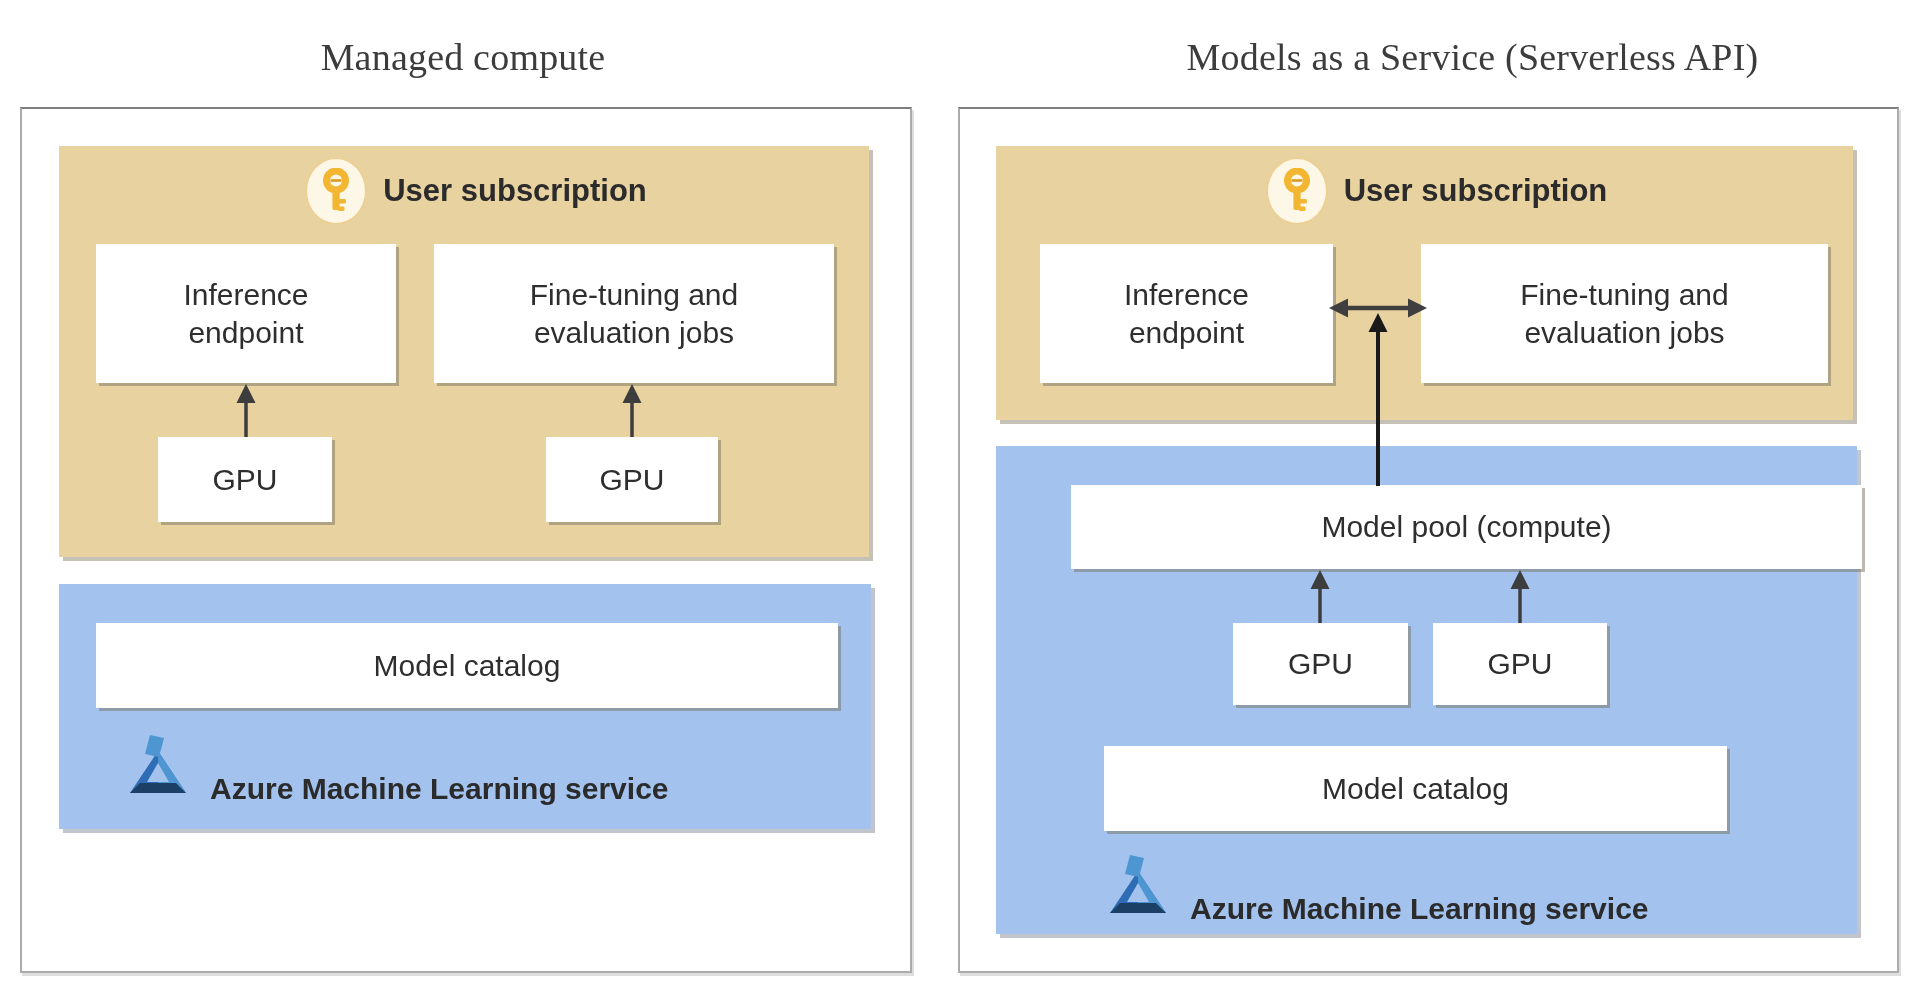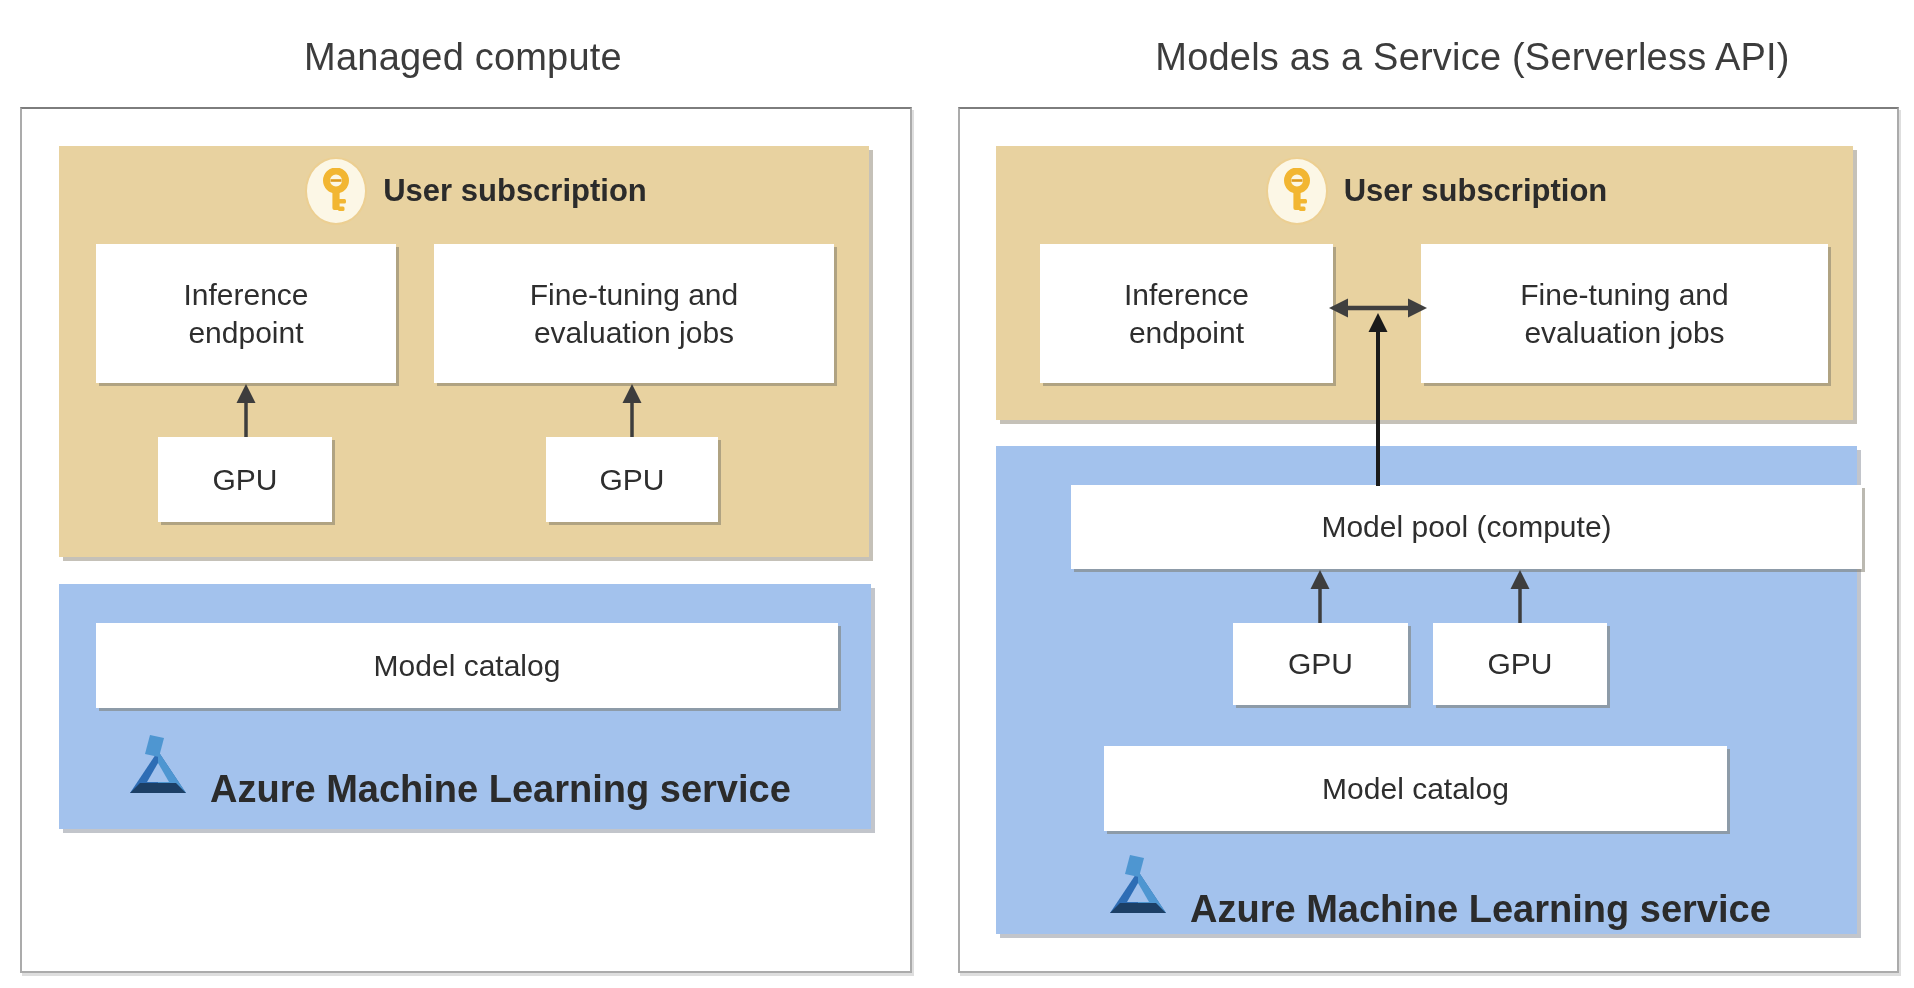--- a/index.html
+++ b/index.html
@@ -3,21 +3,21 @@
 <meta charset="utf-8">
 <style>
   html,body{margin:0;padding:0;background:#ffffff;}
   .canvas{
     position:relative;width:1914px;height:988px;background:#ffffff;overflow:hidden;
     font-family:"Liberation Sans","DejaVu Sans",sans-serif;color:#2e2e2e;
   }
   .abs{position:absolute;box-sizing:border-box;}
   .title{
     position:absolute;top:32px;height:50px;display:flex;align-items:center;justify-content:center;
-    font-size:38px;font-weight:normal;color:#3c3c3c;letter-spacing:0.2px;white-space:nowrap;
+    font-size:38px;font-weight:normal;color:#3c3c3c;letter-spacing:0.2px;white-space:nowrap;font-family:Liberation Serif, serif;
   }
   .panel{
     position:absolute;top:107px;height:862px;background:#ffffff;
     border:2px solid #ababab;border-top-color:#7d7d7d;
     box-shadow:2px 3px 0 rgba(160,160,160,0.35);
   }
   .tanbox{background:#e8d2a0;box-shadow:4px 4px 0 rgba(126,118,98,0.45);}
   .bluebox{background:#a3c2ed;box-shadow:4px 4px 0 rgba(120,126,140,0.45);}
   .wbox{
     background:#ffffff;box-shadow:3px 3px 0 rgba(120,115,100,0.5);
@@ -26,21 +26,21 @@
   }
   .subhdr{
     display:flex;align-items:center;justify-content:center;gap:16px;margin-left:12px;
   }
   .subhdr .subtxt{font-size:31px;font-weight:bold;color:#2b2b2b;white-space:nowrap;}
   .keyoval{
     width:58px;height:64px;border-radius:50%;background:#fcf7e6;
     border:2px solid #eccf92;display:flex;align-items:center;justify-content:center;flex:0 0 auto;
   }
   .amlrow{display:flex;align-items:center;gap:18px;}
-  .amlrow .amltxt{font-size:38px;font-weight:bold;color:#2b2b2b;white-space:nowrap;margin-top:44px;}
+  .amlrow .amltxt{font-size:30px;font-weight:bold;color:#2b2b2b;white-space:nowrap;margin-top:44px;}
   .arrows{position:absolute;left:0;top:0;pointer-events:none;}
 </style>
 </head>
 <body>
 
 <div class="canvas">
 
   <div class="title" style="left:20px;width:886px;">Managed compute</div>
   <div class="title" style="left:1004px;width:937px;text-align:right;">Models as a Service (Serverless API)</div>
 

